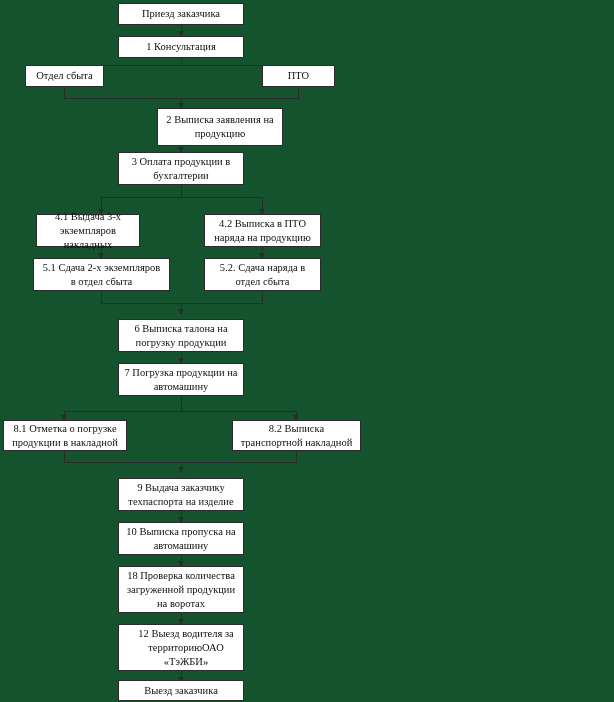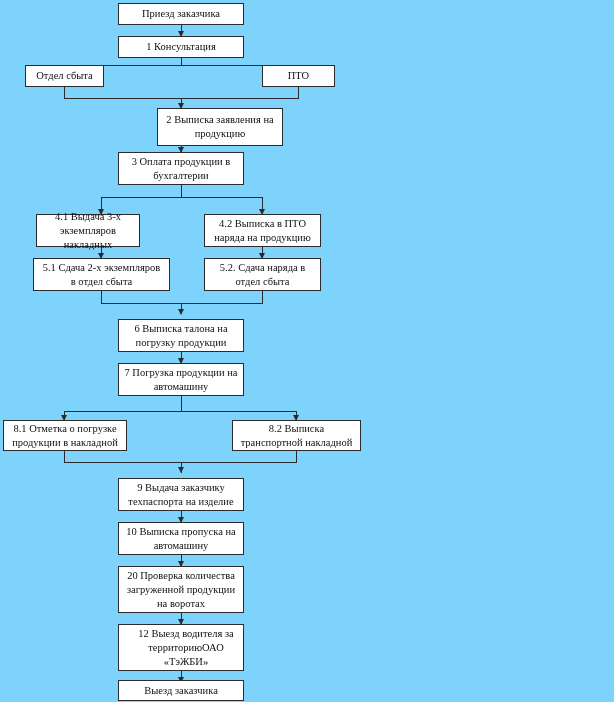--- a/index.html
+++ b/index.html
@@ -4,21 +4,21 @@
 <style>
   html, body {
     margin: 0;
     padding: 0;
     background: #ffffff;
   }
   #canvas {
     position: relative;
     width: 614px;
     height: 702px;
-    background: #7dd3fc;
+    background: #14532d;
     font-family: "Liberation Serif", "DejaVu Serif", serif;
     overflow: hidden;
   }
   .node {
     position: absolute;
     box-sizing: border-box;
     border: 1px solid #2b2b2b;
     background: #ffffff;
     color: #111111;
     font-size: 10.5px;
@@ -154,21 +154,21 @@
 
   <div class="node" style="left:232px; top:420px; width:129px; height:31px;">8.2 Выписка
 транспортной накладной</div>
 
   <div class="node" style="left:118px; top:478px; width:126px; height:33px;">9 Выдача заказчику
 техпаспорта на изделие</div>
 
   <div class="node" style="left:118px; top:522px; width:126px; height:33px;">10 Выписка пропуска на
 автомашину</div>
 
-  <div class="node" style="left:118px; top:566px; width:126px; height:47px;">20 Проверка количества
+  <div class="node" style="left:118px; top:566px; width:126px; height:47px;">18 Проверка количества
 загруженной продукции
 на воротах</div>
 
   <div class="node" style="left:118px; top:624px; width:126px; height:47px;padding-left:13px;">12 Выезд водителя за
 территориюОАО
 «ТэЖБИ»</div>
 
   <div class="node" style="left:118px; top:680px; width:126px; height:21px;">Выезд заказчика</div>
 
 </div>

